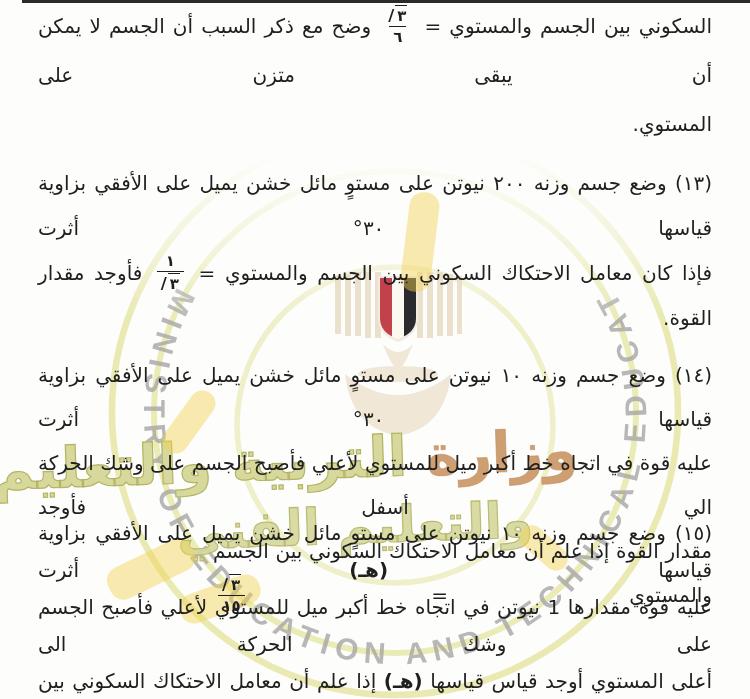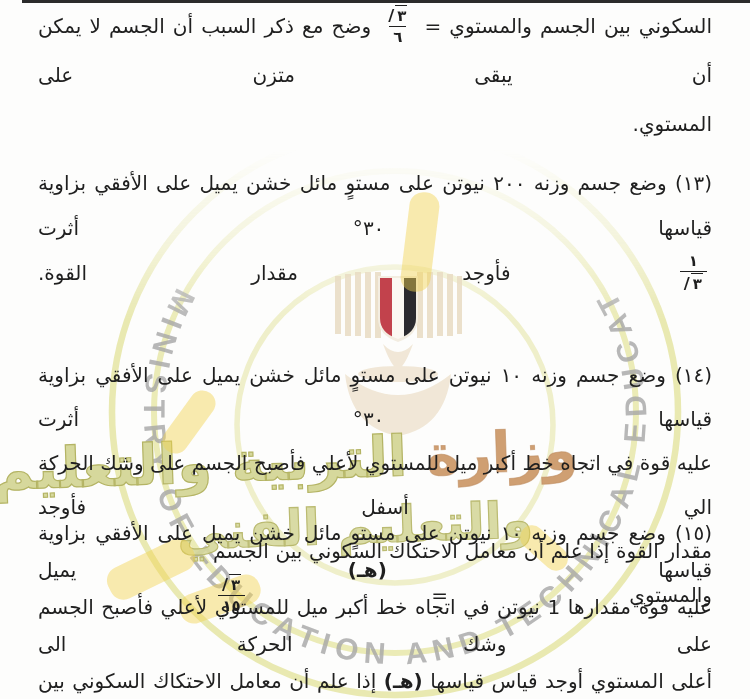--- a/index.html
+++ b/index.html
@@ -133,35 +133,35 @@
   <section class="prob p12">
     <div class="line"><span>السكوني بين الجسم والمستوي = </span><span class="frac">
           <span class="num"><span class="sqrt">٣</span></span>
           <span class="den">٦</span>
         </span><span> وضح مع ذكر السبب أن الجسم لا يمكن أن يبقى متزن على</span></div>
     <div class="line end">المستوي.</div>
   </section>
 
   <section class="prob p13">
     <div class="line">(١٣) وضع جسم وزنه ٢٠٠ نيوتن على مستوٍ مائل خشن يميل على الأفقي بزاوية قياسها ٣٠° أثرت</div>
-    <div class="line"><span class="frac">
+    <div class="line"><span>فإذا كان معامل الاحتكاك السكوني بين الجسم والمستوي = </span><span class="frac">
           <span class="num">١</span>
           <span class="den"><span class="sqrt">٣</span></span>
         </span><span> فأوجد مقدار القوة.</span></div>
   </section>
 
   <section class="prob p14">
     <div class="line">(١٤) وضع جسم وزنه ١٠ نيوتن على مستوٍ مائل خشن يميل على الأفقي بزاوية قياسها ٣٠° أثرت</div>
     <div class="line">عليه قوة في اتجاه خط أكبر ميل للمستوي لأعلي فأصبح الجسم على وشك الحركة الي أسفل فأوجد</div>
     <div class="line pad-left"><span>مقدار القوة إذا علم أن معامل الاحتكاك السكوني بين الجسم والمستوي = </span><span class="frac">
           <span class="num"><span class="sqrt">٣</span></span>
           <span class="den">١٥</span>
         </span></div>
   </section>
 
   <section class="prob p15">
-    <div class="line"><span>(١٥) وضع جسم وزنه ١٠ نيوتن على مستوٍ مائل خشن يميل على الأفقي بزاوية قياسها </span><span class="b">(هـ)</span><span> يميل</span></div>
+    <div class="line"><span>(١٥) وضع جسم وزنه ١٠ نيوتن على مستوٍ مائل خشن يميل على الأفقي بزاوية قياسها </span><span class="b">(هـ)</span><span> أثرت</span></div>
     <div class="line">عليه قوة مقدارها 1 نيوتن في اتجاه خط أكبر ميل للمستوي لأعلي فأصبح الجسم على وشك الحركة الى</div>
     <div class="line"><span>أعلى المستوي أوجد قياس قياسها </span><span class="b">(هـ)</span><span> إذا علم أن معامل الاحتكاك السكوني بين الجسم والمستوي</span></div>
 
   </section>
 
 </main>
 
 </body></html>

